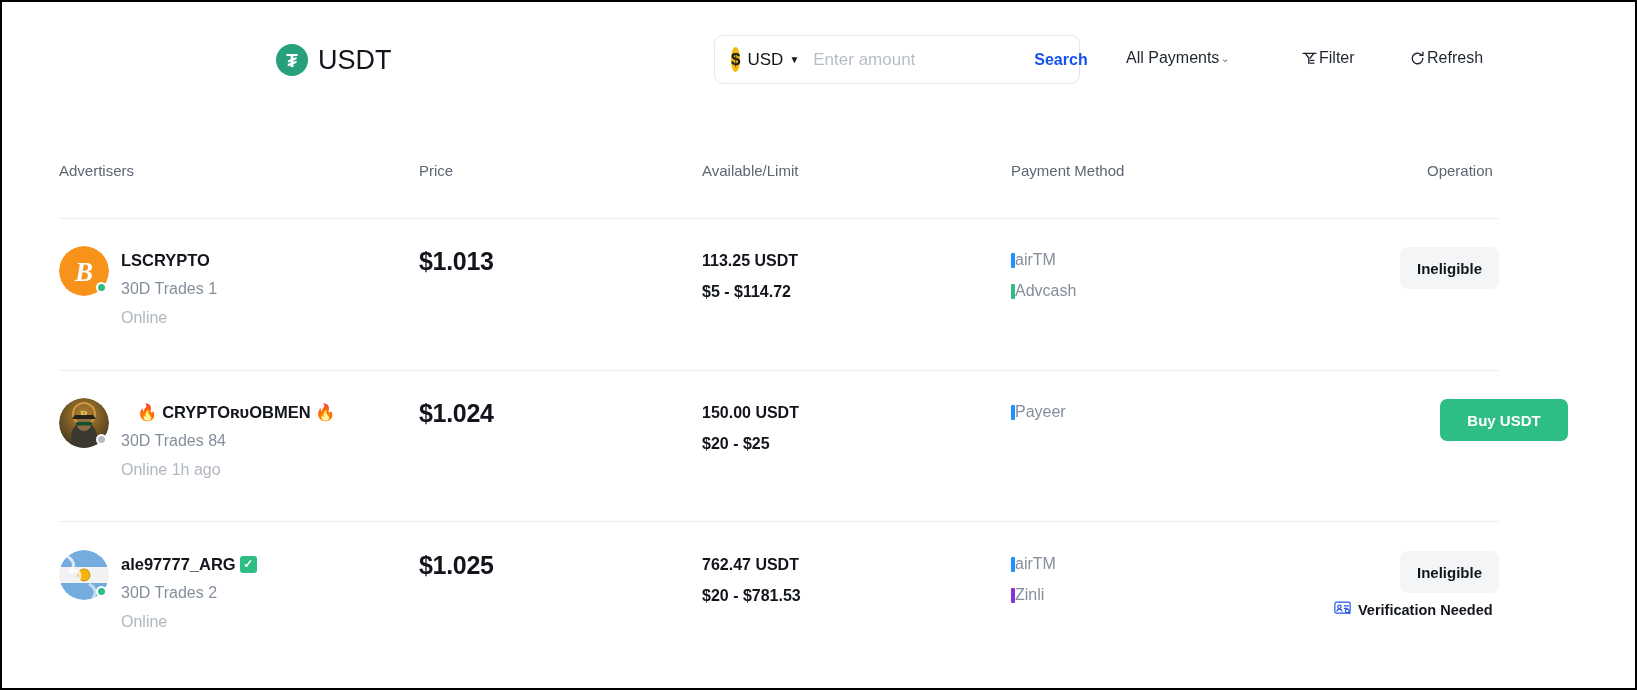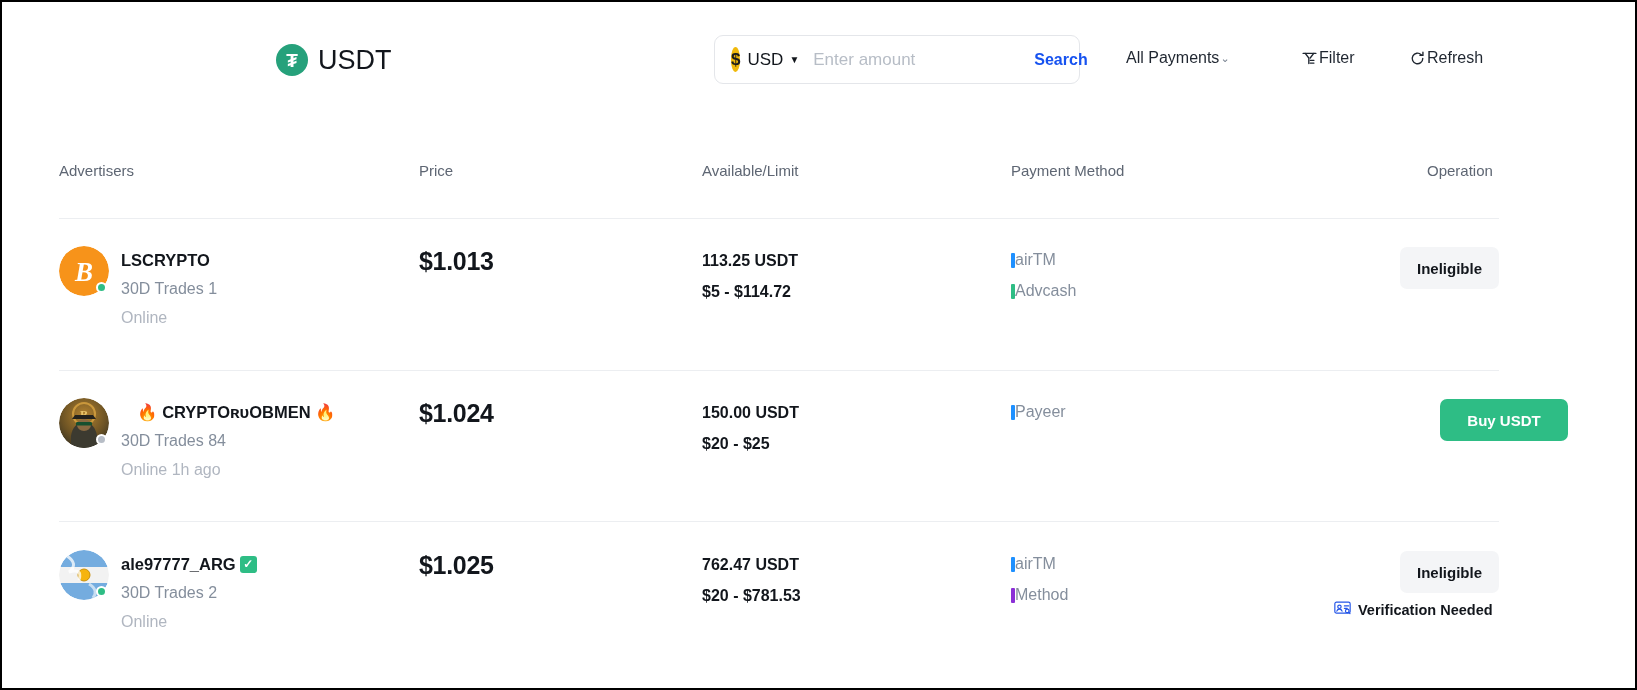--- a/index.html
+++ b/index.html
@@ -472,21 +472,21 @@
         <div class="adv-status" style="top: 611px;">Online</div>
         <div class="price" style="top: 549px;">$1.025</div>
         <div class="avail-amt" style="top: 554px;">762.47 USDT</div>
         <div class="avail-lim" style="top: 585px;">$20 - $781.53</div>
         <div class="pay" style="top: 553px;">
           <span class="pay-bar" style="background: rgb(30, 144, 255);"></span>
           <span>airTM</span>
         </div>
         <div class="pay" style="top: 584px;">
           <span class="pay-bar" style="background: rgb(139, 47, 214);"></span>
-          <span>Method</span>
+          <span>Zinli</span>
         </div>
         <button class="op-btn op-disabled" style="left: 1398px; top: 549px; width: 99px;">Ineligible</button>
         <div class="verify-note" style="left: 1332px; top: 599px;">
           <span><svg width="17" height="14" viewBox="0 0 20 16" fill="none" stroke="#2556e8" stroke-width="1.4">
               <rect x="1" y="1" width="18" height="13" rx="2"></rect>
               <circle cx="6.4" cy="6.6" r="2"></circle>
               <path d="M3.3 11.6c.5-1.6 1.7-2.3 3.1-2.3s2.6.7 3.1 2.3" stroke-linecap="round"></path>
               <path d="M12.2 5.6h5M12.2 8.4h3.4" stroke-linecap="round"></path>
               <circle cx="15.6" cy="11.4" r="2.1"></circle>
               <path d="M17.2 13l1.6 1.6" stroke-linecap="round"></path>

